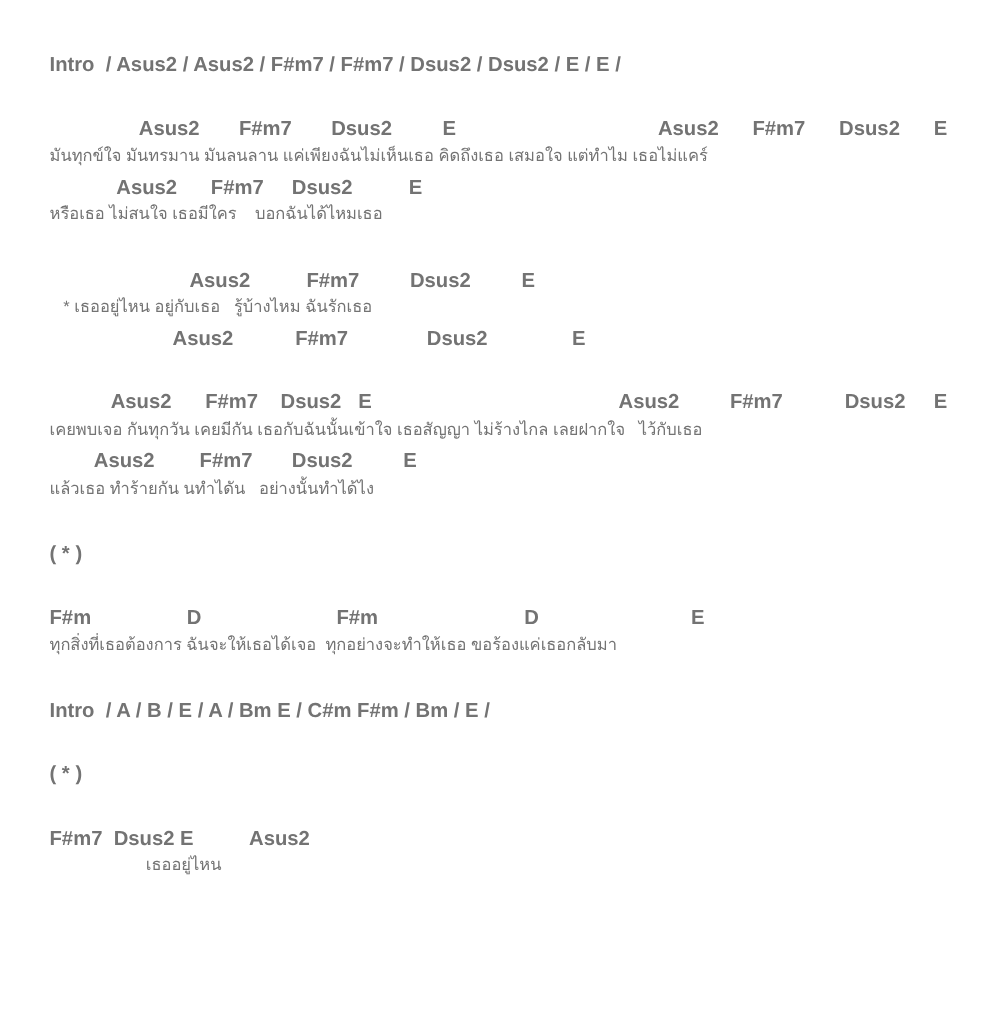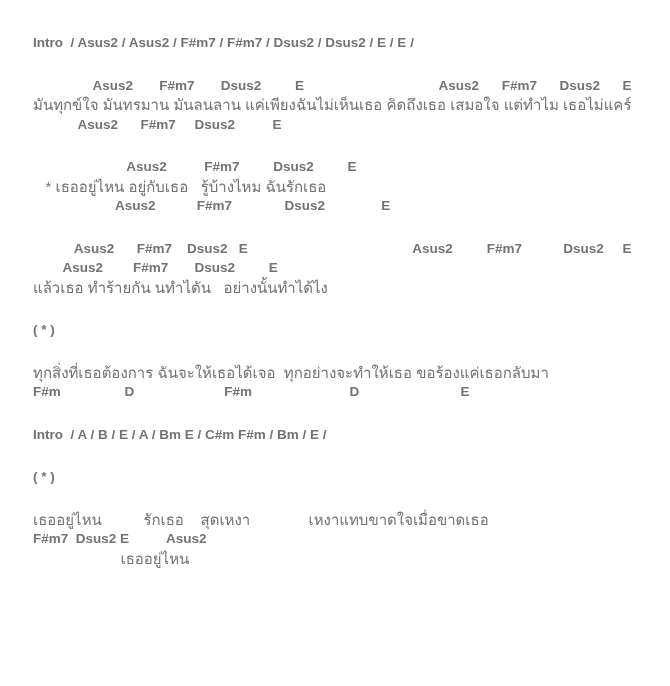--- a/index.html
+++ b/index.html
@@ -20,21 +20,21 @@
     font-family: "Liberation Sans", "DejaVu Sans", sans-serif;
     color: #737373;
   }
   .stanza {
     margin: 0 0 23px 0;
   }
   .line {
     white-space: pre;
     height: 19.5px;
     line-height: 19.5px;
-    font-size: 15px;
+    font-size: 11px;
     overflow: visible;
   }
   .chords, .header {
     font-weight: bold;
     font-size: 13.5px;
   }
   .lyrics {
     font-weight: normal;
   }
 </style>
@@ -44,50 +44,51 @@
 <main class="sheet">
 
   <div class="stanza">
     <div class="line header">Intro  / Asus2 / Asus2 / F#m7 / F#m7 / Dsus2 / Dsus2 / E / E /</div>
   </div>
 
   <div class="stanza">
     <div class="line chords">                Asus2       F#m7       Dsus2         E                                    Asus2      F#m7      Dsus2      E</div>
     <div class="line lyrics">มันทุกข์ใจ มันทรมาน มันลนลาน แค่เพียงฉันไม่เห็นเธอ คิดถึงเธอ เสมอใจ แต่ทำไม เธอไม่แคร์</div>
     <div class="line chords">            Asus2      F#m7     Dsus2          E</div>
+    <div class="line lyrics">หรือเธอ ไม่สนใจ เธอมีใคร    บอกฉันได้ไหมเธอ</div>
   </div>
 
   <div class="stanza">
     <div class="line chords">                         Asus2          F#m7         Dsus2         E</div>
     <div class="line lyrics">   * เธออยู่ไหน อยู่กับเธอ   รู้บ้างไหม ฉันรักเธอ</div>
     <div class="line chords">                      Asus2           F#m7              Dsus2               E</div>
   </div>
 
   <div class="stanza">
     <div class="line chords">           Asus2      F#m7    Dsus2   E                                            Asus2         F#m7           Dsus2     E</div>
+    <div class="line lyrics">เคยพบเจอ กันทุกวัน เคยมีกัน เธอกับฉันนั้นเข้าใจ เธอสัญญา ไม่ร้างไกล เลยฝากใจ   ไว้กับเธอ</div>
     <div class="line chords">        Asus2        F#m7       Dsus2         E</div>
     <div class="line lyrics">แล้วเธอ ทำร้ายกัน นทำไดัน   อย่างนั้นทำได้ไง</div>
   </div>
 
   <div class="stanza">
     <div class="line header">( * )</div>
   </div>
 
   <div class="stanza">
+    <div class="line chords">F#m                 D                        F#m                          D                           E</div>
     <div class="line lyrics">ทุกสิ่งที่เธอต้องการ ฉันจะให้เธอได้เจอ  ทุกอย่างจะทำให้เธอ ขอร้องแค่เธอกลับมา</div>
-    <div class="line chords">F#m                 D                        F#m                          D                           E</div>
   </div>
 
   <div class="stanza">
     <div class="line header">Intro  / A / B / E / A / Bm E / C#m F#m / Bm / E /</div>
   </div>
 
   <div class="stanza">
     <div class="line header">( * )</div>
   </div>
 
   <div class="stanza">
-    <div class="line lyrics">เธออยู่ไหน          รักเธอ    สุดเหงา              เหงาแทบขาดใจเมื่อขาดเธอ</div>
     <div class="line chords">F#m7  Dsus2 E          Asus2</div>
     <div class="line lyrics">                     เธออยู่ไหน</div>
   </div>
 
 </main>
 
 </body></html>

